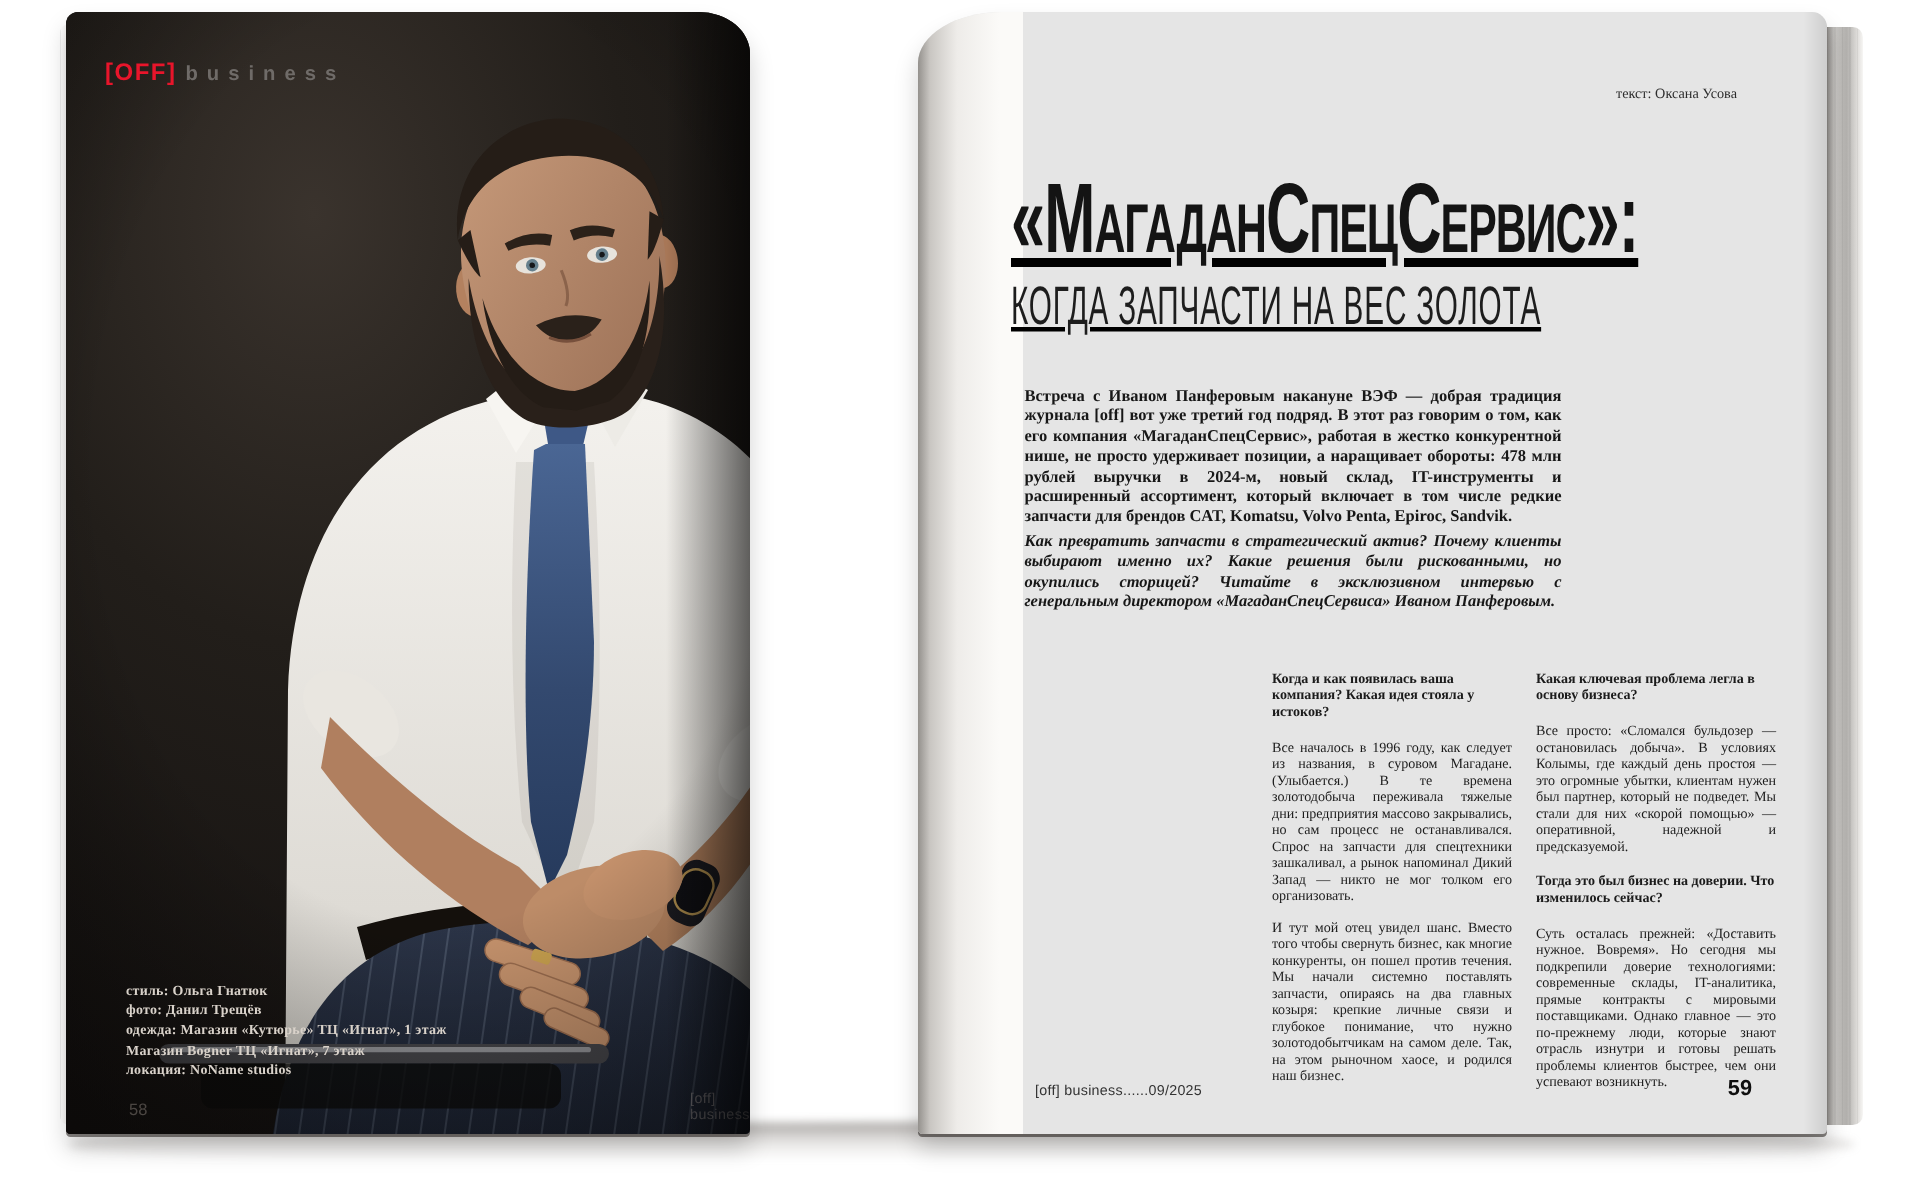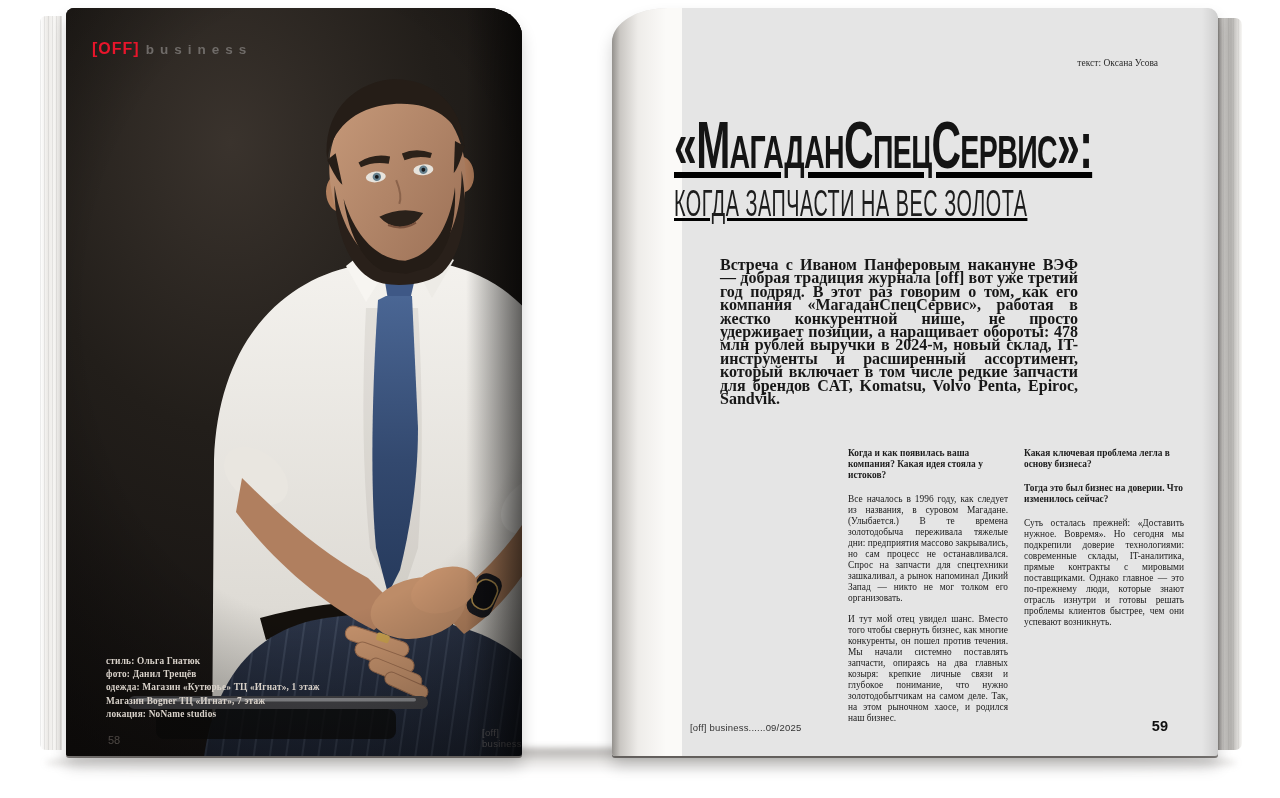--- a/index.html
+++ b/index.html
@@ -24,21 +24,21 @@
   .stack-right{
     position:absolute;left:1218px;top:18px;width:24px;height:732px;
     border-radius:0 7px 7px 0;
     background:
       repeating-linear-gradient(to right, rgba(0,0,0,0.05) 0 1px, rgba(255,255,255,0) 1px 5px),
       linear-gradient(to right,#8f8c89 0%,#c8c6c3 22%,#b3b1ae 55%,#e0dedb 85%,#f7f6f4 100%);
   }
   .page{position:absolute;top:8px;height:748px;overflow:hidden;
         box-shadow:0 2px 0 rgba(35,30,26,0.55), 0 10px 16px rgba(0,0,0,0.18);}
   .page-left{
-    left:66px;width:456px;background:#181512;
+    left:44px;width:456px;background:#181512;
     border-radius:8px 34px 3px 3px / 8px 28px 3px 3px;
   }
   .page-right{
     left:612px;width:606px;background:#e5e5e5;
     border-radius:56px 10px 3px 3px / 34px 10px 3px 3px;
   }
   .page-right::before{ 
     content:"";position:absolute;left:0;top:0;bottom:0;width:70px;
     background:linear-gradient(to right,#94918d 0,#c9c6c2 8px,#eeece9 26px,#fbfaf8 54px);
     pointer-events:none;
@@ -81,21 +81,21 @@
     color:#141414;font-variant:small-caps;letter-spacing:-1px;white-space:nowrap;
     transform:scaleX(0.62);transform-origin:left top;
   }
   .title-sub{
     font-family:"Liberation Sans",sans-serif;font-weight:400;font-size:36px;line-height:1;
     color:#1d1d1d;letter-spacing:1px;white-space:nowrap;margin-top:9px;
     transform:scaleX(0.55);transform-origin:left top;
   }
   .intro{
     position:absolute;left:71px;top:250px;width:358px;text-align:justify;
-    font-weight:700;font-size:16px;line-height:13.4px;color:#171717;margin-left:37px;
+    font-weight:700;font-size:11px;line-height:13.4px;color:#171717;
   }
   .intro p{margin:0 0 3px 0;}
   .intro p.italic{font-style:italic;}
   .qa{position:absolute;left:236px;top:440px;width:336px;display:flex;gap:16px;}
   .qa .col{width:160px;font-size:9.4px;line-height:11px;color:#1b1b1b;text-align:justify;}
   .qa .q{font-weight:700;text-align:left;margin:0 0 13px 0;}
   .qa .q.mt{margin-top:12px;}
   .qa .a{margin:0 0 10px 0;}
   .rp-footer{
     position:absolute;left:78px;top:714px;font-family:"Liberation Sans",sans-serif;
@@ -242,30 +242,32 @@
 
   <div class="byline">текст: Оксана Усова</div>
 
   <div class="title-wrap">
     <div class="title-main">«МагаданСпецСервис»:</div>
     <div class="title-sub">КОГДА ЗАПЧАСТИ НА ВЕС ЗОЛОТА</div>
   </div>
 
   <div class="intro">
     <p>Встреча с Иваном Панферовым накануне ВЭФ — добрая традиция журнала [off] вот уже третий год подряд. В этот раз говорим о том, как его компания «МагаданСпецСервис», работая в жестко конкурентной нише, не просто удерживает позиции, а наращивает обороты: 478 млн рублей выручки в 2024-м, новый склад, IT-инструменты и расширенный ассортимент, который включает в том числе редкие запчасти для брендов CAT, Komatsu, Volvo Penta, Epiroc, Sandvik.</p>
+    <p class="italic">Как превратить запчасти в стратегический актив? Почему клиенты выбирают именно их? Какие решения были рискованными, но окупились сторицей? Читайте в эксклюзивном интервью с генеральным директором «МагаданСпецСервиса» Иваном Панферовым.</p>
   </div>
 
   <div class="qa">
     <div class="col">
       <p class="q">Когда и как появилась ваша компания? Какая идея стояла у истоков?</p>
       <p class="a">Все началось в 1996 году, как следует из названия, в суровом Магадане. (Улыбается.) В те времена золотодобыча переживала тяжелые дни: предприятия массово закрывались, но сам процесс не останавливался. Спрос на запчасти для спецтехники зашкаливал, а рынок напоминал Дикий Запад — никто не мог толком его организовать.</p>
       <p class="a">И тут мой отец увидел шанс. Вместо того чтобы свернуть бизнес, как многие конкуренты, он пошел против течения. Мы начали системно поставлять запчасти, опираясь на два главных козыря: крепкие личные связи и глубокое понимание, что нужно золотодобытчикам на самом деле. Так, на этом рыночном хаосе, и родился наш бизнес.</p>
     </div>
     <div class="col">
       <p class="q">Какая ключевая проблема легла в основу бизнеса?</p>
+      <p class="a">Все просто: «Сломался бульдозер — остановилась добыча». В условиях Колымы, где каждый день простоя — это огромные убытки, клиентам нужен был партнер, который не подведет. Мы стали для них «скорой помощью» — оперативной, надежной и предсказуемой.</p>
       <p class="q mt">Тогда это был бизнес на доверии. Что изменилось сейчас?</p>
       <p class="a">Суть осталась прежней: «Доставить нужное. Вовремя». Но сегодня мы подкрепили доверие технологиями: современные склады, IT-аналитика, прямые контракты с мировыми поставщиками. Однако главное — это по-прежнему люди, которые знают отрасль изнутри и готовы решать проблемы клиентов быстрее, чем они успевают возникнуть.</p>
     </div>
   </div>
 
   <div class="rp-footer">[off] business......09/2025</div>
   <div class="rp-pageno">59</div>
 </div>
 
 </body></html>

